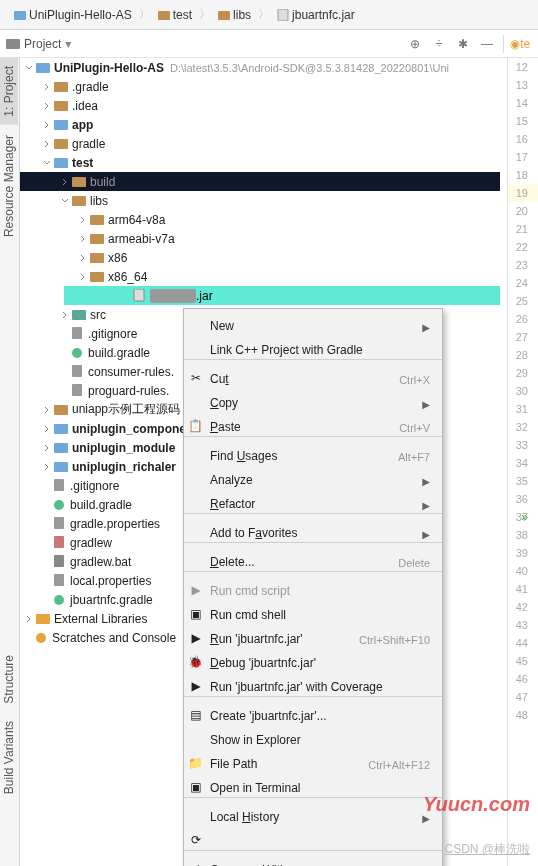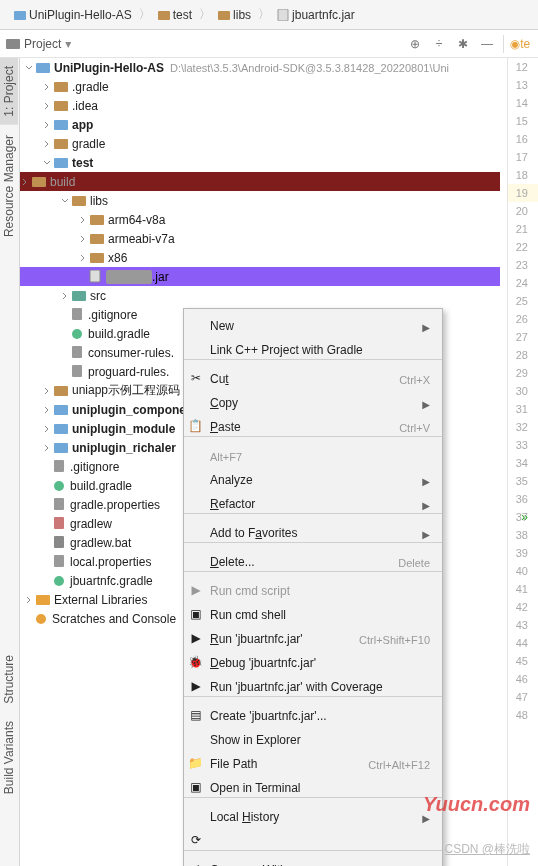--- a/index.html
+++ b/index.html
@@ -13,21 +13,21 @@
 .proj-label { font-weight:500; color:#555; }
 .drop { margin-left:4px; color:#888; }
 .flex { flex:1; }
 .tb-btn { width:22px; height:22px; display:flex; align-items:center; justify-content:center; color:#777; margin:0 1px; cursor:pointer; }
 .tb-sep { width:1px; height:18px; background:#ddd; margin:0 4px; }
 .sidebar-left { position:absolute; left:0; top:58px; width:20px; height:808px; background:#f5f5f5; border-right:1px solid #d4d4d4; }
 .side-tab { writing-mode:vertical-rl; transform:rotate(180deg); padding:8px 2px; color:#555; margin-bottom:2px; cursor:pointer; font-size:11px; display:flex; align-items:center; gap:4px; }
 .side-tab.active { background:#dadada; }
 .tree { position:absolute; left:20px; top:58px; width:480px; height:808px; overflow:hidden; }
 .row { display:flex; align-items:center; height:19px; white-space:nowrap; }
-.row.sel { background:#8b5cf6; }
+.row.sel { background:#5eead4;margin-left:44px; }
 .arrow { width:10px; height:10px; margin-right:2px; display:inline-flex; align-items:center; justify-content:center; color:#888; }
 .arrow svg { width:8px; height:8px; }
 .ficon { width:14px; height:14px; margin-right:4px; flex:none; }
 .lbl { color:#222; }
 .lbl.bold { font-weight:600; }
 .lbl.dim { color:#999; }
 .path { color:#999; margin-left:6px; font-size:11px; }
 .gutter { position:absolute; right:0; top:58px; width:31px; height:808px; border-left:1px solid #e4e4e4; background:#fff; }
 .lineno { height:18px; text-align:right; padding-right:10px; color:#aaa; font-size:11px; line-height:18px; }
 .lineno.hl { background:#fffae3; }
@@ -160,21 +160,21 @@
       <span class="arrow">
         <svg viewBox="0 0 8 8">
           <path d="M1 2l3 3 3-3" stroke="#888" fill="none"></path>
         </svg>
       </span>
       <svg class="ficon folder-blue">
         <rect width="14" height="10" y="2" rx="1"></rect>
       </svg>
       <span class="lbl bold">test</span>
     </div>
-  <div class="row" style="background:#7f1d1d">
+  <div class="row" style="padding-left:40px;background:#0f172a">
       <span class="arrow">
         <svg viewBox="0 0 8 8">
           <path d="M2 1l3 3-3 3" stroke="#888" fill="none"></path>
         </svg>
       </span>
       <svg class="ficon folder-brown">
         <rect width="14" height="10" y="2" rx="1"></rect>
       </svg>
       <span class="lbl dim">build</span>
     </div>
@@ -214,20 +214,31 @@
   <div class="row" style="padding-left:58px">
       <span class="arrow">
         <svg viewBox="0 0 8 8">
           <path d="M2 1l3 3-3 3" stroke="#888" fill="none"></path>
         </svg>
       </span>
       <svg class="ficon folder-brown">
         <rect width="14" height="10" y="2" rx="1"></rect>
       </svg>
       <span class="lbl">x86</span>
+    </div>
+  <div class="row" style="padding-left:58px">
+      <span class="arrow">
+        <svg viewBox="0 0 8 8">
+          <path d="M2 1l3 3-3 3" stroke="#888" fill="none"></path>
+        </svg>
+      </span>
+      <svg class="ficon folder-brown">
+        <rect width="14" height="10" y="2" rx="1"></rect>
+      </svg>
+      <span class="lbl">x86_64</span>
     </div>
   <div class="row sel" style="padding-left:68px">
       <svg class="ficon">
         <rect width="10" height="12" x="2" rx="1" fill="#ddd" stroke="#888"></rect>
       </svg>
       <span class="lbl" style="background:#999;color:#999;border-radius:2px;padding:0 14px">xxx</span>
       <span>.jar</span>
     </div>
   <div class="row" style="padding-left:40px">
       <span class="arrow">
@@ -427,20 +438,21 @@
       <span class="ctx-txt"><u>C</u>opy</span>
       <span class="ctx-arrow">▶</span>
     </div>
     <div class="ctx-row">
       <span class="ctx-icon">📋</span>
       <span class="ctx-txt"><u>P</u>aste</span>
       <span class="ctx-sc">Ctrl+V</span>
     </div>
     <div class="ctx-sep"></div>
     <div class="ctx-row">
+      <span class="ctx-txt">Find <u>U</u>sages</span>
       <span class="ctx-sc">Alt+F7</span>
     </div>
     <div class="ctx-row">
       <span class="ctx-txt">Analyze</span>
       <span class="ctx-arrow">▶</span>
     </div>
     <div class="ctx-row">
       <span class="ctx-txt"><u>R</u>efactor</span>
       <span class="ctx-arrow">▶</span>
     </div>

